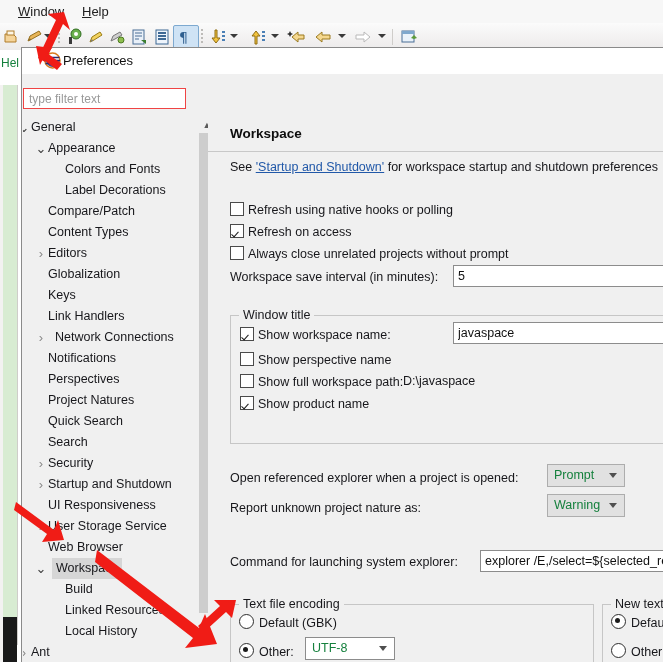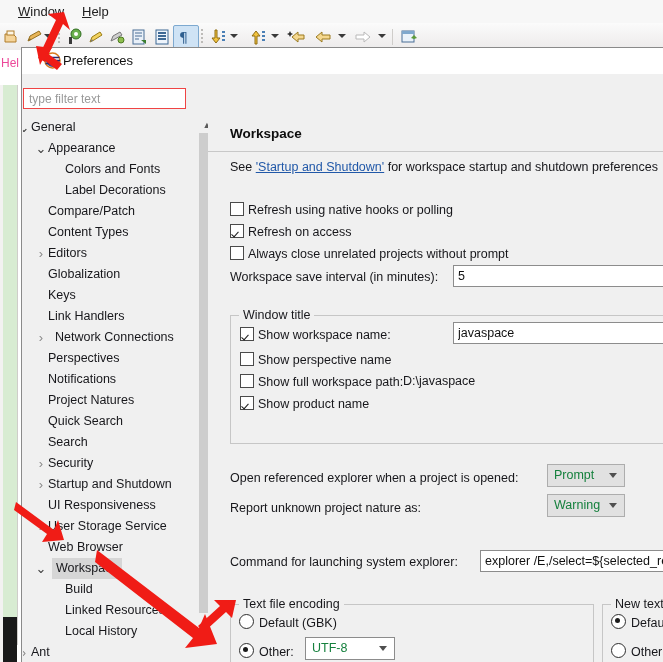--- a/index.html
+++ b/index.html
@@ -43,21 +43,21 @@
   
   #ide-body{
     position:absolute;left:0;top:50px;width:663px;height:612px;
     background:#ffffff;
   }
   #ide-left-tab{
     position:absolute;left:0;top:50px;width:25px;height:35px;
     background:#ffffff;
   }
   #ide-left-tab-label{
-    position:absolute;left:1px;top:56px;font-size:12px;color:#ec4899;
+    position:absolute;left:1px;top:56px;font-size:12px;color:#15803d;
   }
   #ide-green-strip{
     position:absolute;left:3px;top:85px;width:14px;height:560px;
     background:#d8ecd2;border-right:1px solid #cfcdca;
   }
   #ide-dark-strip{
     position:absolute;left:3px;top:617px;width:14px;height:45px;
     background:#1a1a1a;
   }
   #ide-left-edge{
@@ -358,22 +358,22 @@
         <div class="tree-row"><span class="twisty" style="left: 11px; font-size: 13px; color: rgb(58, 58, 58);">⌄</span><span class="tlabel" style="margin-left: 25px;">Appearance</span></div>
         <div class="tree-row"><span class="twisty" style="left: 28px;"></span><span class="tlabel" style="margin-left: 42px;">Colors and Fonts</span></div>
         <div class="tree-row"><span class="twisty" style="left: 28px;"></span><span class="tlabel" style="margin-left: 42px;">Label Decorations</span></div>
         <div class="tree-row"><span class="twisty" style="left: 11px;"></span><span class="tlabel" style="margin-left: 25px;">Compare/Patch</span></div>
         <div class="tree-row"><span class="twisty" style="left: 11px;"></span><span class="tlabel" style="margin-left: 25px;">Content Types</span></div>
         <div class="tree-row"><span class="twisty" style="left: 11px; font-size: 13px; color: rgb(138, 138, 138);">›</span><span class="tlabel" style="margin-left: 25px;">Editors</span></div>
         <div class="tree-row"><span class="twisty" style="left: 11px;"></span><span class="tlabel" style="margin-left: 25px;">Globalization</span></div>
         <div class="tree-row"><span class="twisty" style="left: 11px;"></span><span class="tlabel" style="margin-left: 25px;">Keys</span></div>
         <div class="tree-row"><span class="twisty" style="left: 11px;"></span><span class="tlabel" style="margin-left: 25px;">Link Handlers</span></div>
         <div class="tree-row"><span class="twisty" style="left: 11px; font-size: 13px; color: rgb(138, 138, 138);">›</span><span class="tlabel" style="margin-left: 32px;">Network Connections</span></div>
+        <div class="tree-row"><span class="twisty" style="left: 11px;"></span><span class="tlabel" style="margin-left: 25px;">Notifications</span></div>
         <div class="tree-row"><span class="twisty" style="left: 11px;"></span><span class="tlabel" style="margin-left: 25px;">Perspectives</span></div>
-        <div class="tree-row"><span class="twisty" style="left: 11px;"></span><span class="tlabel" style="margin-left: 25px;">Notifications</span></div>
         <div class="tree-row"><span class="twisty" style="left: 11px;"></span><span class="tlabel" style="margin-left: 25px;">Project Natures</span></div>
         <div class="tree-row"><span class="twisty" style="left: 11px;"></span><span class="tlabel" style="margin-left: 25px;">Quick Search</span></div>
         <div class="tree-row"><span class="twisty" style="left: 11px;"></span><span class="tlabel" style="margin-left: 25px;">Search</span></div>
         <div class="tree-row"><span class="twisty" style="left: 11px; font-size: 13px; color: rgb(138, 138, 138);">›</span><span class="tlabel" style="margin-left: 25px;">Security</span></div>
         <div class="tree-row"><span class="twisty" style="left: 11px; font-size: 13px; color: rgb(138, 138, 138);">›</span><span class="tlabel" style="margin-left: 25px;">Startup and Shutdown</span></div>
         <div class="tree-row"><span class="twisty" style="left: 11px;"></span><span class="tlabel" style="margin-left: 25px;">UI Responsiveness</span></div>
         <div class="tree-row"><span class="twisty" style="left: 11px; font-size: 13px; color: rgb(138, 138, 138);">›</span><span class="tlabel" style="margin-left: 25px;">User Storage Service</span></div>
         <div class="tree-row"><span class="twisty" style="left: 11px;"></span><span class="tlabel" style="margin-left: 25px;">Web Browser</span></div>
         <div class="tree-row sel"><span class="twisty" style="left: 11px; font-size: 13px; color: rgb(58, 58, 58);">⌄</span><span class="tlabel" style="margin-left: 29px;">Workspace</span></div>
         <div class="tree-row"><span class="twisty" style="left: 28px;"></span><span class="tlabel" style="margin-left: 42px;">Build</span></div>

